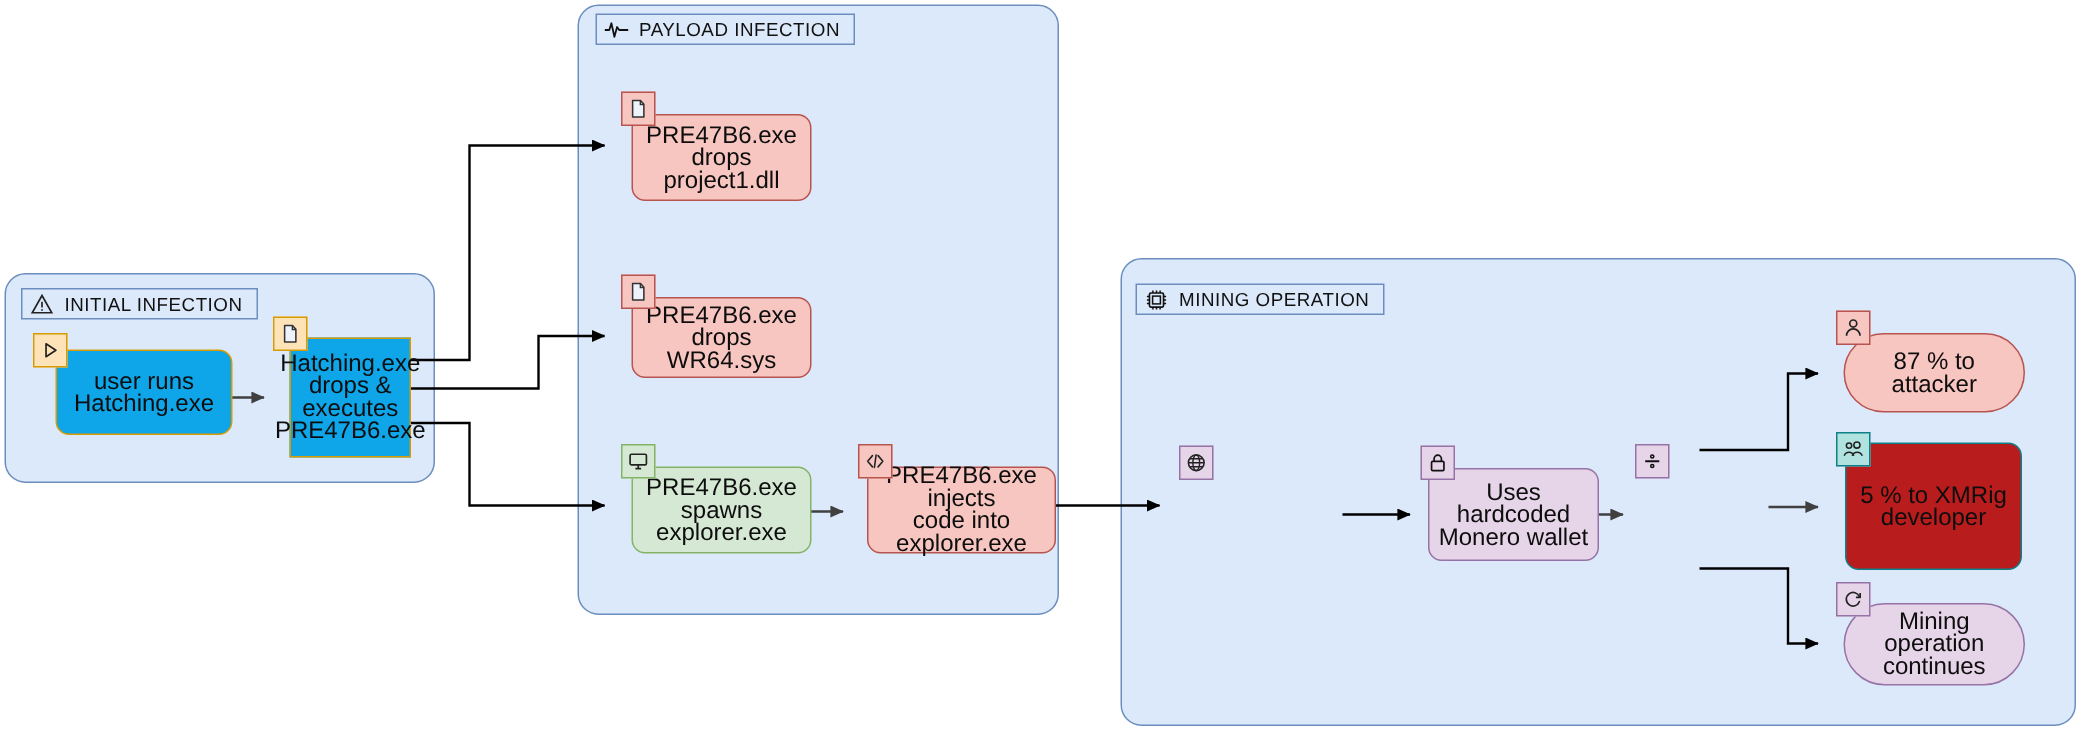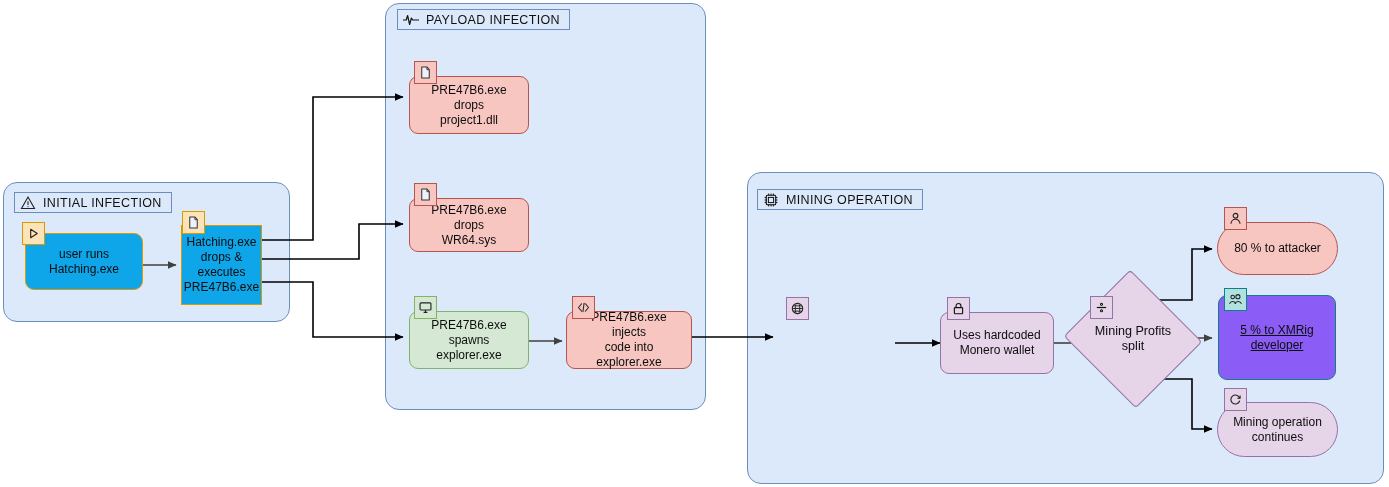--- a/index.html
+++ b/index.html
@@ -10,32 +10,32 @@
 
   
   .group{position:absolute;background:#dce9fa;border:1px solid #6c8ebf;border-radius:14px;box-sizing:border-box;}
   .group-title{position:absolute;background:#dce9fa;border:1px solid #6c8ebf;
     display:flex;align-items:center;gap:7px;padding:2px 9px 2px 5px;box-sizing:border-box;
     font-size:12.5px;color:#111;letter-spacing:.35px;white-space:nowrap;height:21px;}
   .group-title .gico{width:16px;height:16px;display:block;flex:none;}
 
   
   .node{position:absolute;box-sizing:border-box;display:flex;align-items:center;
-    justify-content:center;text-align:center;font-size:12px;line-height:15px;color:#0d0d0d;
-    padding:4px 6px;}
+    justify-content:center;text-align:center;font-size:16px;line-height:15px;color:#0d0d0d;
+    padding:4px 6px;margin-left:12px;}
   .node span{display:block;}
   .rr{border-radius:9px;}
   .sharp{border-radius:0;}
   .pill{border-radius:999px;}
 
   .orange{background:#0ea5e9;border:1.6px solid #d79b00;}
   .pink{background:#f7c6c0;border:1.4px solid #b85450;}
   .green{background:#d5e8d4;border:1.4px solid #82b366;}
   .purple{background:#e6d4e8;border:1.4px solid #9673a6;}
-  .teal{background:#8b5cf6;border:1.4px solid #0e8088;text-decoration:underline;}
+  .teal{background:#b91c1c;border:1.4px solid #0e8088;}
 
   
   .badge{position:absolute;width:23px;height:23px;box-sizing:border-box;
     display:flex;align-items:center;justify-content:center;}
   .badge svg{width:15px;height:15px;display:block;}
   .b-orange{background:#ffe3b8;border:1.6px solid #d79b00;}
   .b-pink{background:#f7c6c0;border:1.4px solid #b85450;}
   .b-green{background:#d5e8d4;border:1.4px solid #82b366;}
   .b-purple{background:#e6d4e8;border:1.4px solid #9673a6;}
   .b-teal{background:#b0e3e0;border:1.4px solid #0e8088;}
@@ -198,34 +198,30 @@
   <div class="node rr purple" style="left:940px;top:312px;width:114px;height:62px;">
     <span>Uses hardcoded<br>Monero wallet</span>
   </div>
   <div class="badge b-purple" style="left:947px;top:297px;">
     <svg viewBox="0 0 16 16">
         <rect x="3.6" y="7" width="8.8" height="6.6" rx="0.8" fill="none" stroke="#111" stroke-width="1.2"></rect>
         <path d="M5.4 7 L5.4 5.2 A2.6 2.6 0 0 1 10.6 5.2 L10.6 7" fill="none" stroke="#111" stroke-width="1.2"></path>
       </svg>
   </div>
 
-  <div class="diamond-wrap" style="left:1082px;top:292px;width:102px;height:94px;">
-    <div class="diamond"></div>
-    <div class="diamond-label">Mining Profits<br>split</div>
-  </div>
   <div class="badge b-purple" style="left:1090px;top:296px;">
     <svg viewBox="0 0 16 16">
         <path d="M3 8 L13 8" stroke="#111" stroke-width="1.3"></path>
         <circle cx="8" cy="4.6" r="1.1" fill="none" stroke="#111" stroke-width="1.1"></circle>
         <circle cx="8" cy="11.4" r="1.1" fill="none" stroke="#111" stroke-width="1.1"></circle>
       </svg>
   </div>
 
   <div class="node pill pink" style="left:1217px;top:222px;width:121px;height:53px;">
-    <span>80 % to attacker</span>
+    <span>87 % to attacker</span>
   </div>
   <div class="badge b-pink" style="left:1224px;top:207px;">
     <svg viewBox="0 0 16 16">
         <circle cx="8" cy="5" r="2.5" fill="none" stroke="#222" stroke-width="1.2"></circle>
         <path d="M3.2 13.6 A4.8 4.8 0 0 1 12.8 13.6" fill="none" stroke="#222" stroke-width="1.2"></path>
       </svg>
   </div>
 
   <div class="node rr teal" style="left:1218px;top:295px;width:118px;height:85px;">
     <span>5 % to XMRig<br>developer</span>

